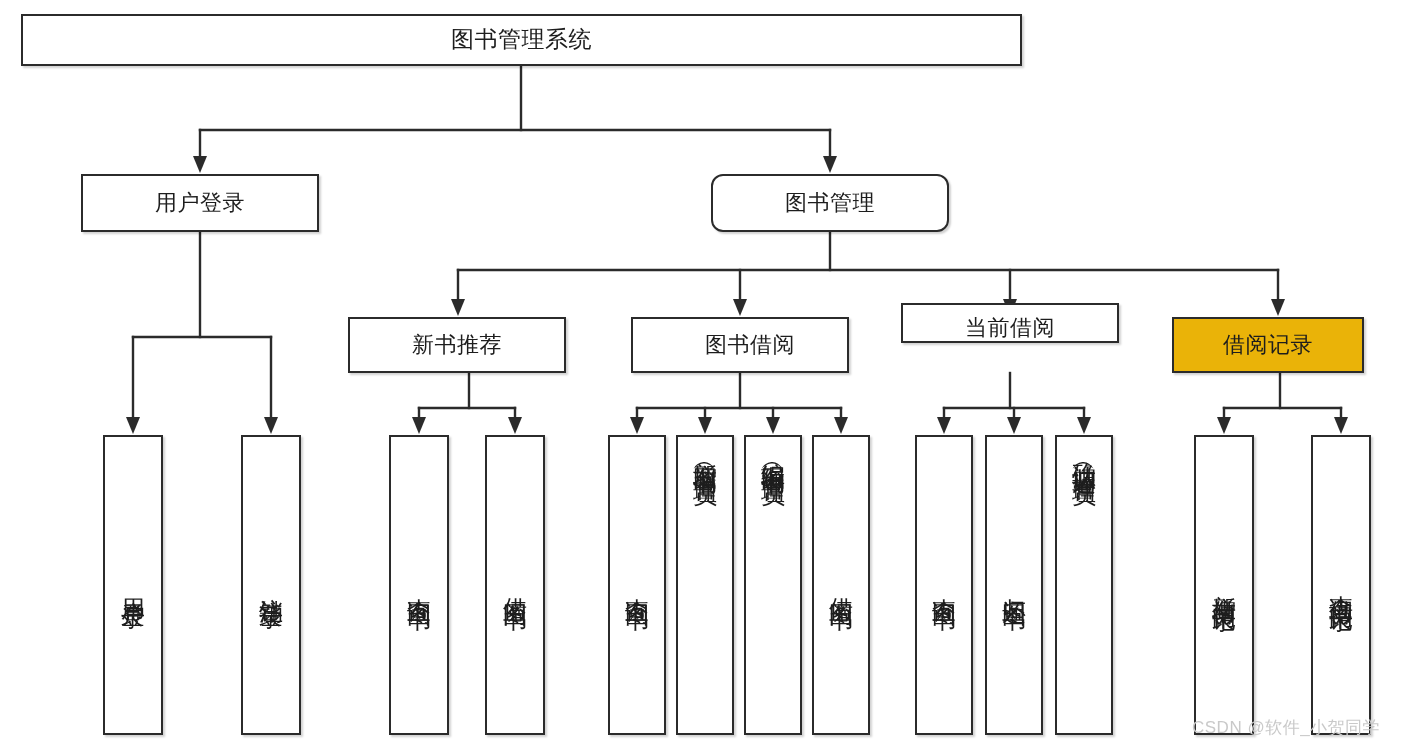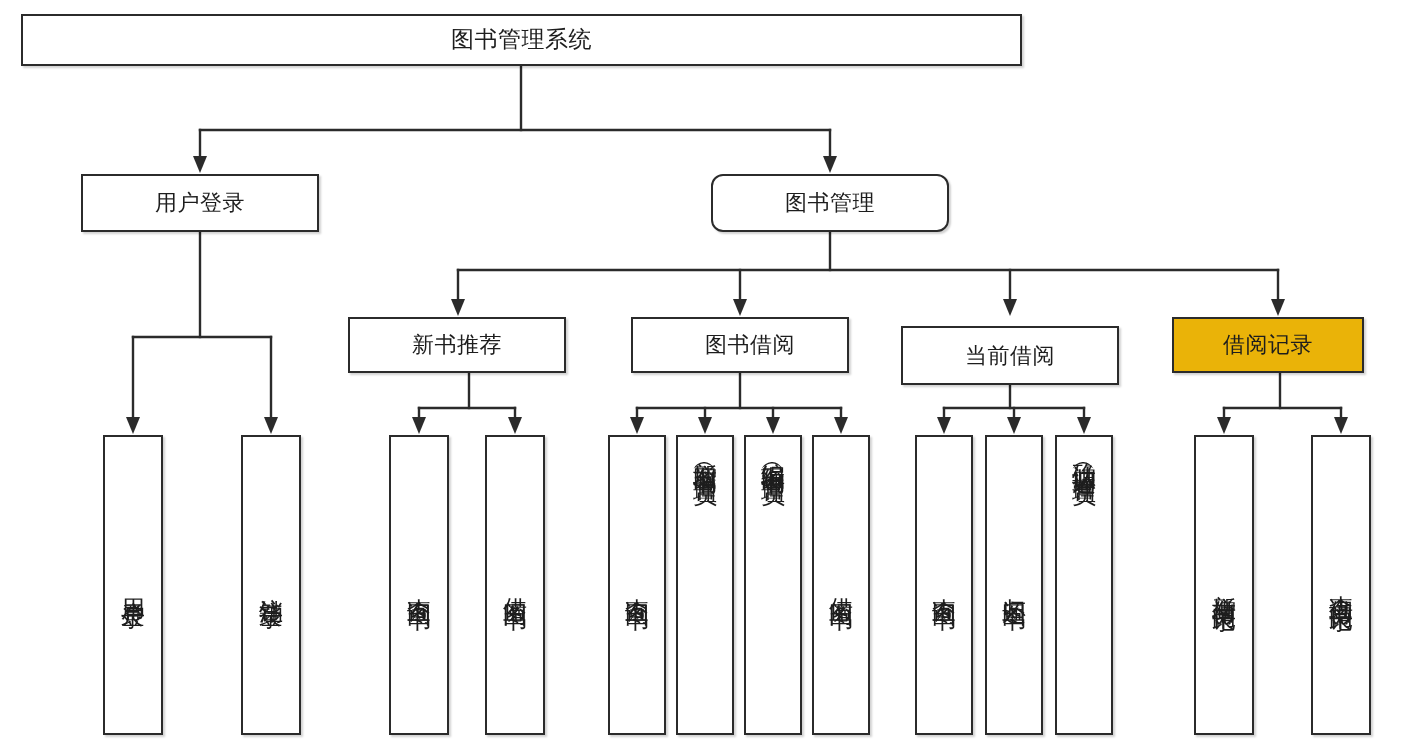--- a/index.html
+++ b/index.html
@@ -145,21 +145,21 @@
       </div>
       <div class="node-box horiz" style="left: 711px; top: 174px; width: 238px; height: 58px; border-color: rgb(43, 43, 43); background: rgb(255, 255, 255); border-radius: 12px;">
         <span class="node-label" style="color: rgb(29, 29, 29);">图书管理</span>
       </div>
       <div class="node-box horiz" style="left: 348px; top: 317px; width: 218px; height: 56px; border-color: rgb(43, 43, 43); background: rgb(255, 255, 255);">
         <span class="node-label" style="color: rgb(29, 29, 29);">新书推荐</span>
       </div>
       <div class="node-box horiz" style="left: 631px; top: 317px; width: 218px; height: 56px; border-color: rgb(43, 43, 43); background: rgb(255, 255, 255); padding-left: 20px;">
         <span class="node-label" style="color: rgb(29, 29, 29);">图书借阅</span>
       </div>
-      <div class="node-box horiz" style="left: 901px; top: 326px; width: 218px; height: 59px; border-color: rgb(43, 43, 43); background: rgb(255, 255, 255);">
+      <div class="node-box horiz" style="left: 901px; top: 303px; width: 218px; height: 40px; border-color: rgb(43, 43, 43); background: rgb(255, 255, 255); align-items: flex-end;">
         <span class="node-label" style="color: rgb(29, 29, 29);">当前借阅</span>
       </div>
       <div class="node-box horiz" style="left: 1172px; top: 317px; width: 192px; height: 56px; border-color: rgb(43, 43, 43); background: #eab308;">
         <span class="node-label" style="color: rgb(29, 29, 29);">借阅记录</span>
       </div>
       <div class="node-box vert centered" style="left: 103px; top: 435px; width: 60px; height: 300px; border-color: rgb(43, 43, 43); background: rgb(255, 255, 255);">
         <span class="node-label" style="color: rgb(29, 29, 29);">用户登录</span>
       </div>
       <div class="node-box vert centered" style="left: 241px; top: 435px; width: 60px; height: 300px; border-color: rgb(43, 43, 43); background: rgb(255, 255, 255);">
         <span class="node-label" style="color: rgb(29, 29, 29);">注销登录</span>
@@ -192,14 +192,15 @@
         <span class="node-label" style="color: rgb(29, 29, 29);">确认归还（管理员）</span>
       </div>
       <div class="node-box vert centered" style="left: 1194px; top: 435px; width: 60px; height: 300px; border-color: rgb(43, 43, 43); background: rgb(255, 255, 255);">
         <span class="node-label" style="color: rgb(29, 29, 29);">新增借阅记录</span>
       </div>
       <div class="node-box vert centered" style="left: 1311px; top: 435px; width: 60px; height: 300px; border-color: rgb(43, 43, 43); background: rgb(255, 255, 255);">
         <span class="node-label" style="color: rgb(29, 29, 29);">查询借阅记录</span>
       </div>
     </div>
 
+  <div id="watermark" style="left: 1192px; top: 716px; color: rgb(201, 201, 201);">CSDN @软件_小贺同学</div>
 
 </div>
 
 </body></html>

